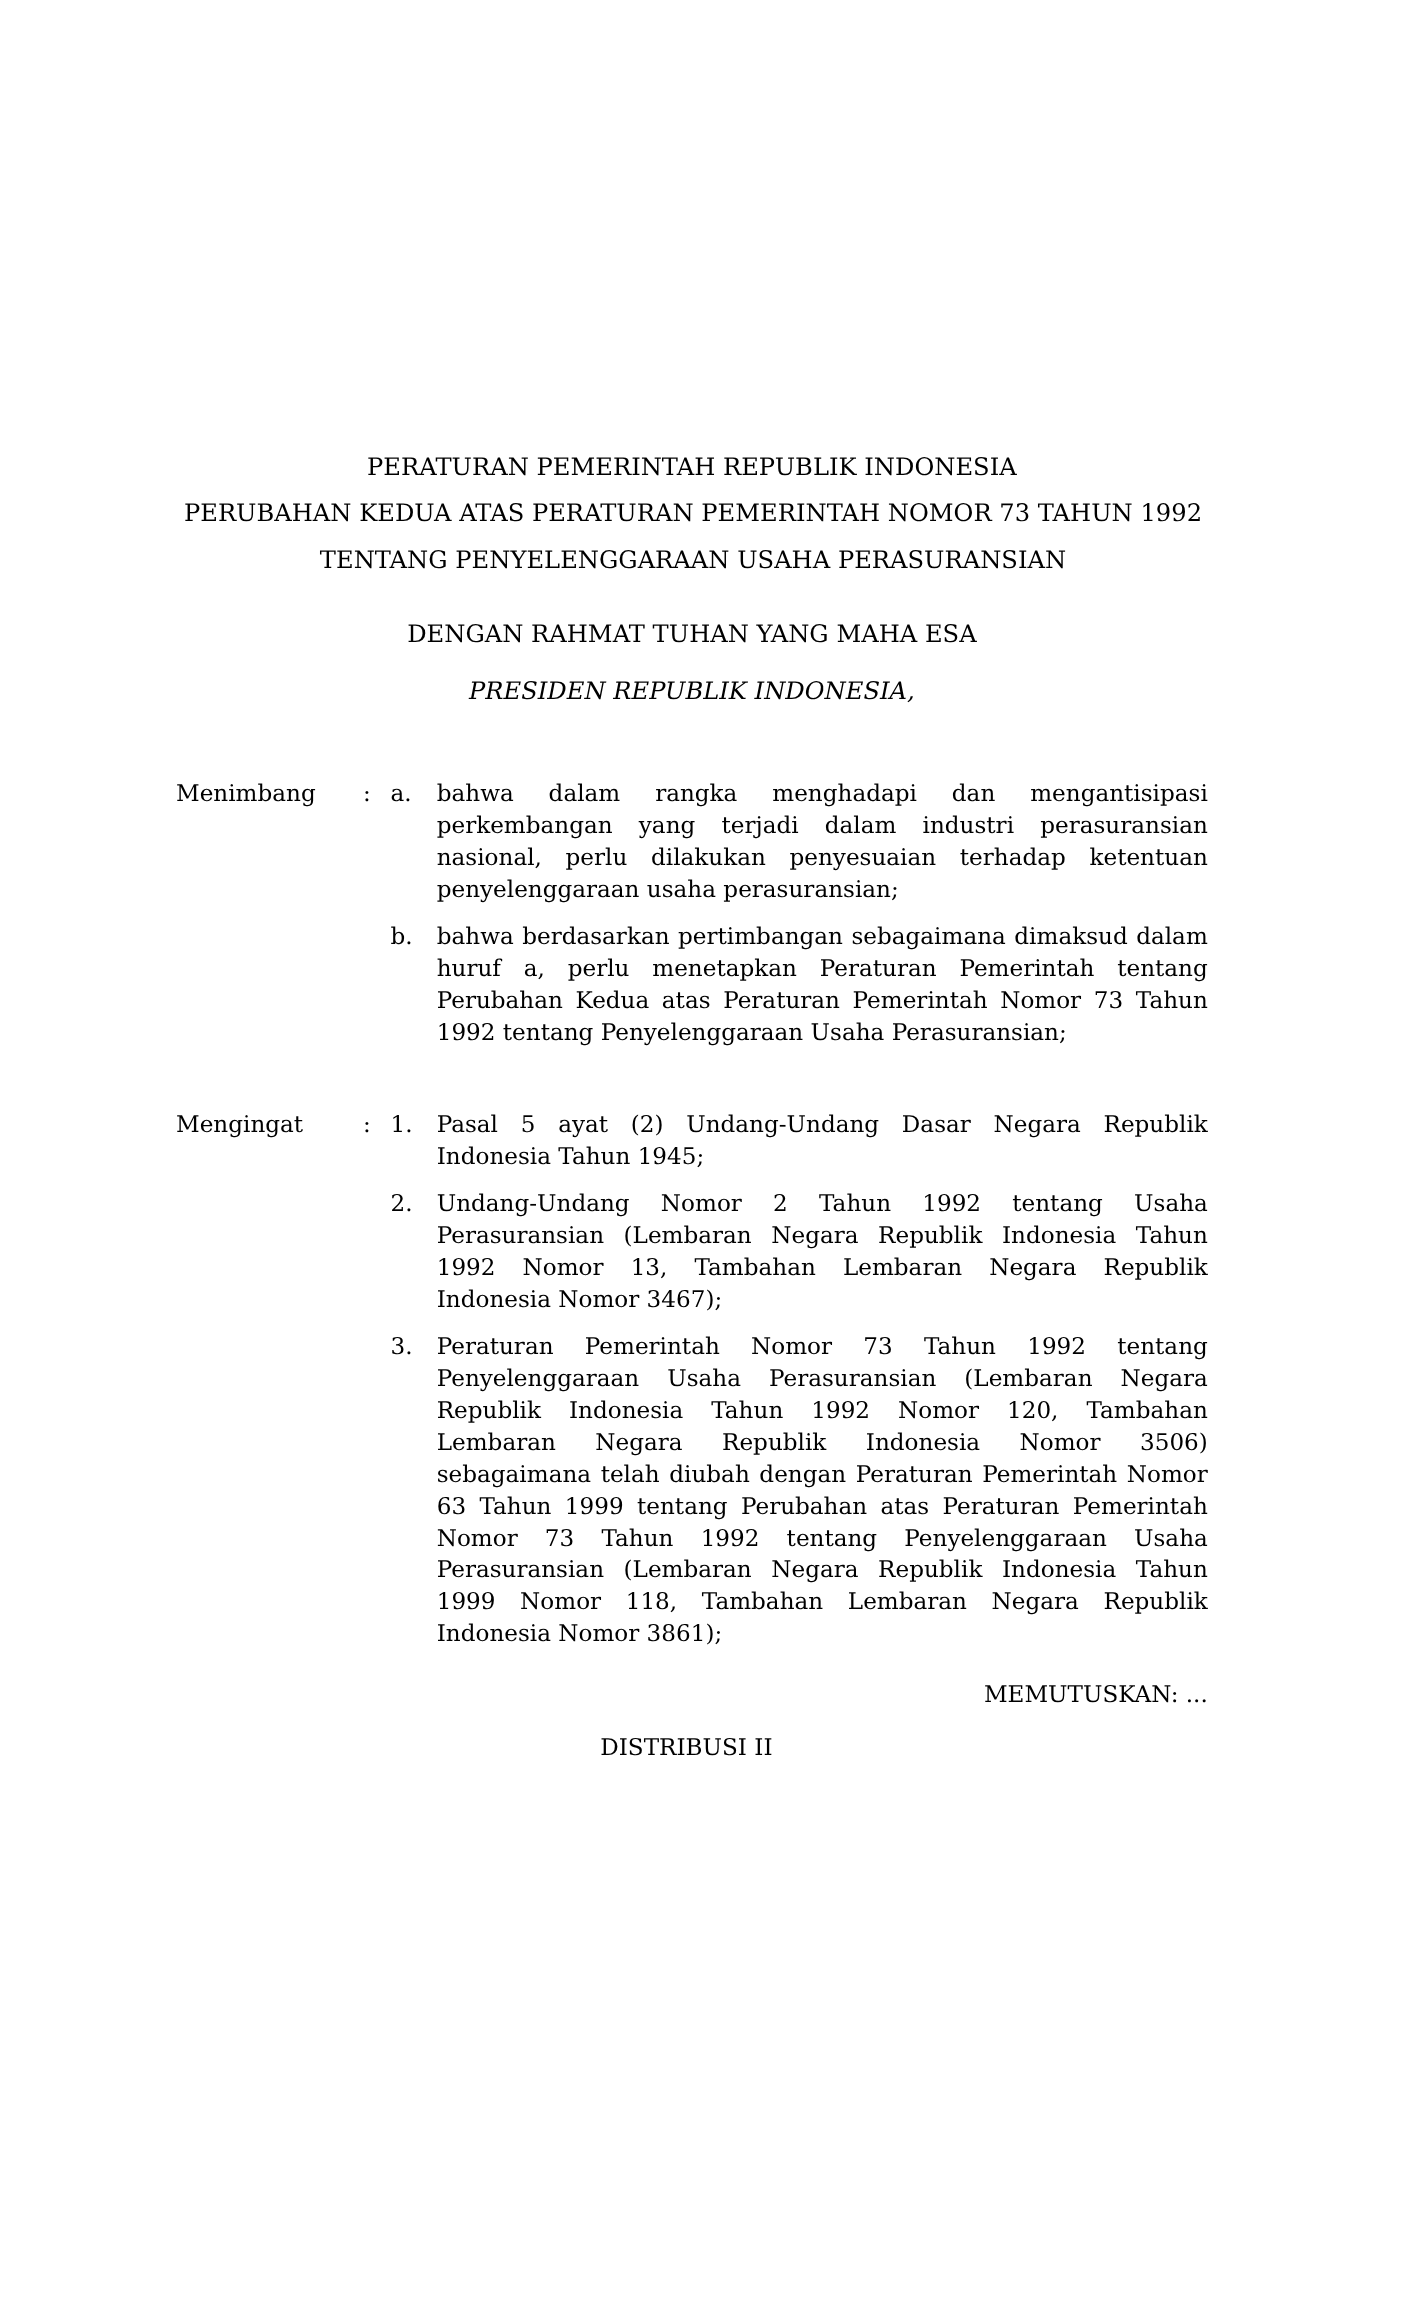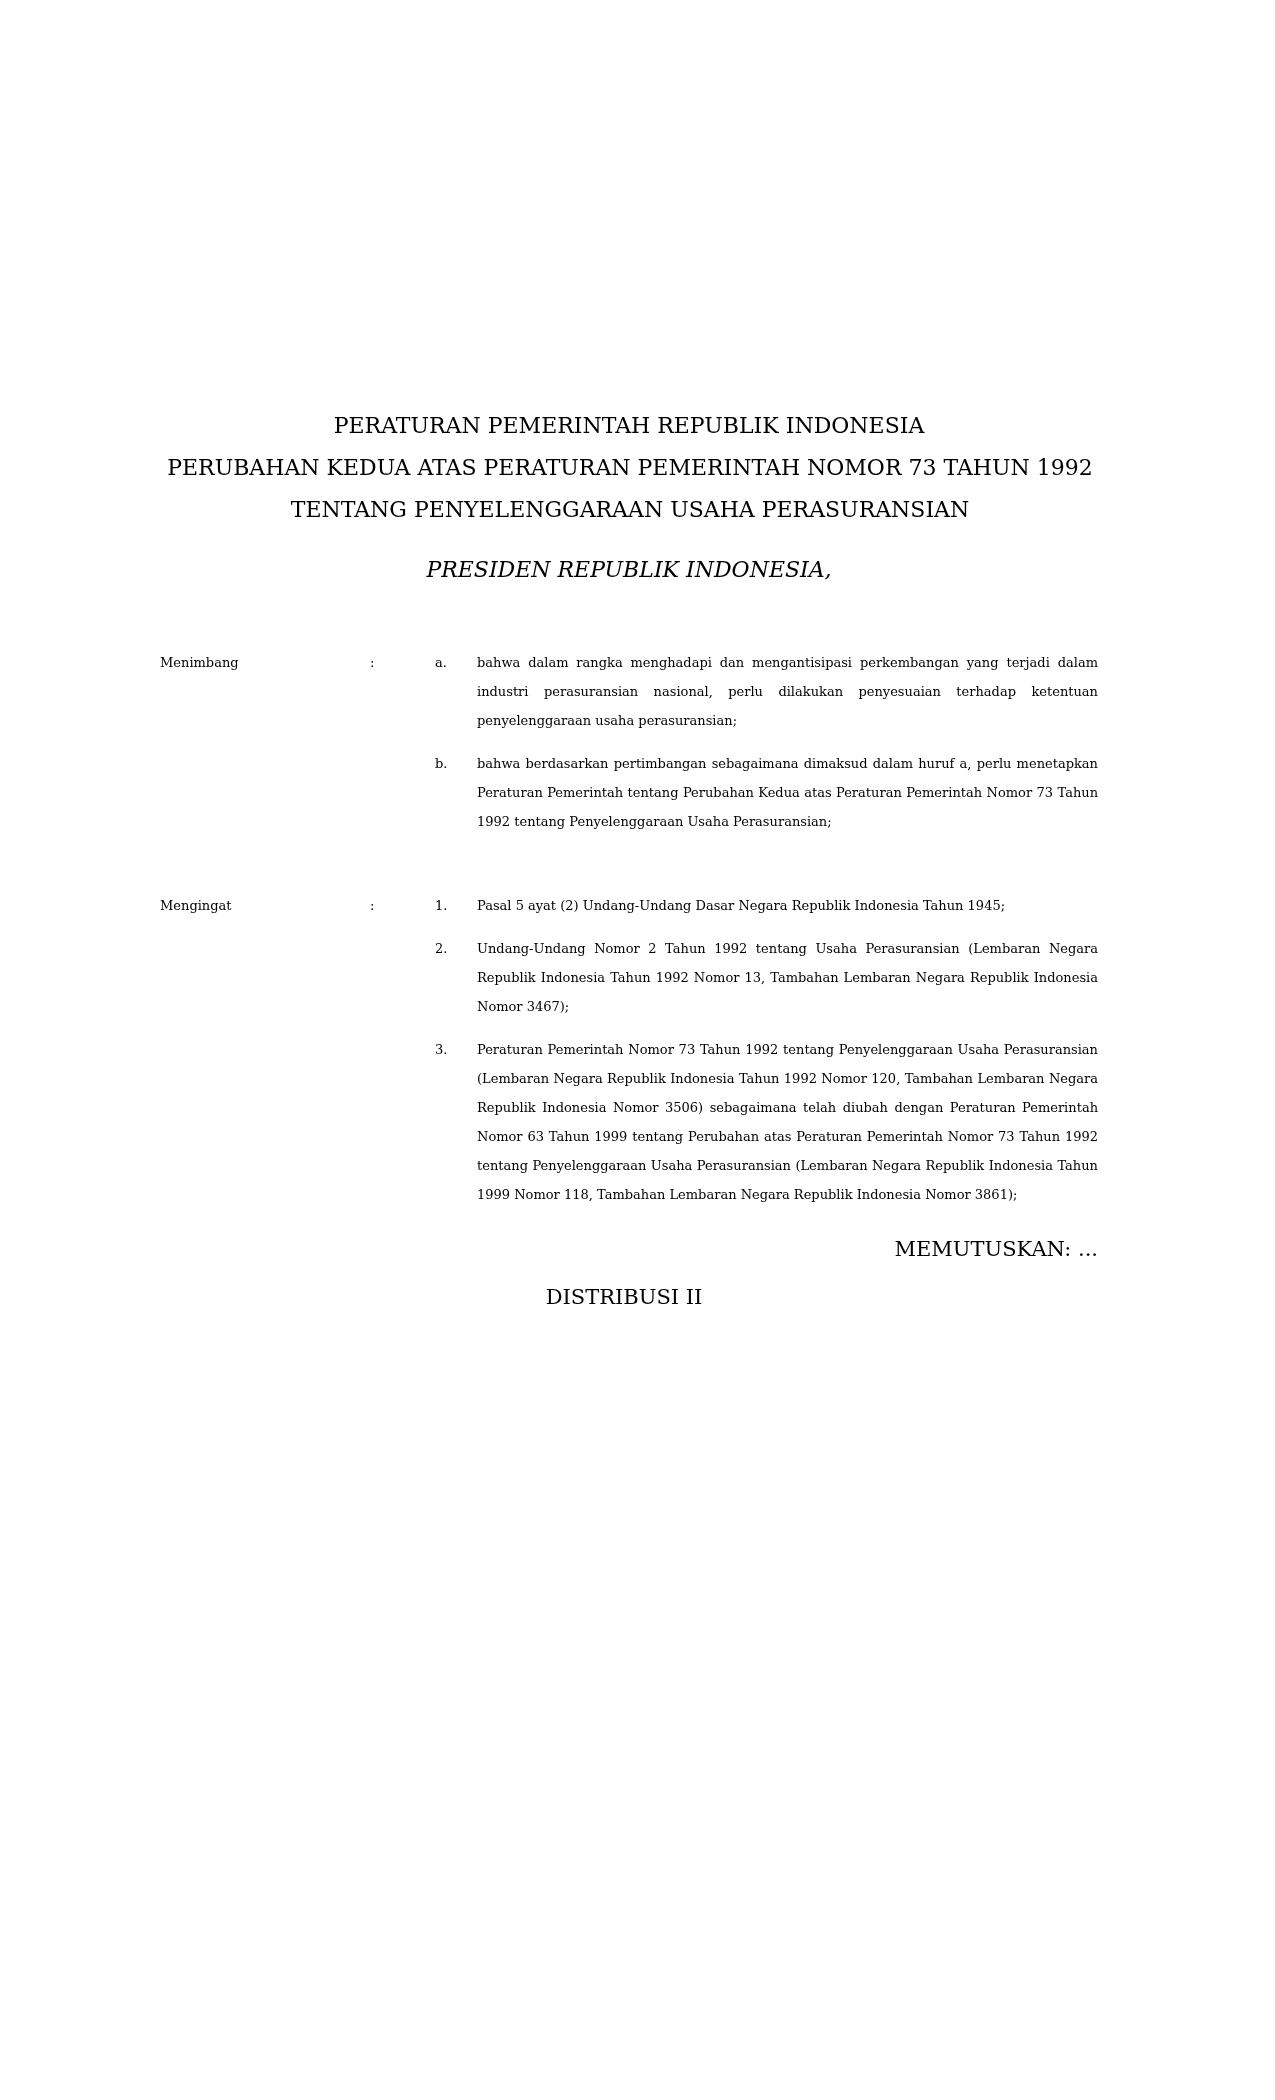--- a/index.html
+++ b/index.html
@@ -33,23 +33,22 @@
     margin-top: 34px;
   }
   .preamble2 {
     text-align: center;
     font-size: 22px;
     margin-top: 26px;
     font-style: italic;
   }
   .section {
     display: flex;
-    font-size: 13px;
+    font-size: 21px;
     line-height: 29px;
-    gap: 40px;
   }
   .section-menimbang { margin-top: 66px; }
   .section-mengingat { margin-top: 55px; }
   .section-label {
     flex: none;
     width: 170px;
   }
   .section-colon {
     flex: none;
     width: 25px;
@@ -88,20 +87,21 @@
 </head>
 <body>
 
 <div class="page">
 
   <header class="title-block">
     <div>PERATURAN PEMERINTAH REPUBLIK INDONESIA</div>
     <div class="title-wrap">PERUBAHAN KEDUA ATAS PERATURAN PEMERINTAH NOMOR 73 TAHUN 1992 TENTANG PENYELENGGARAAN USAHA PERASURANSIAN</div>
   </header>
 
+  <div class="preamble1">DENGAN RAHMAT TUHAN YANG MAHA ESA</div>
   <div class="preamble2">PRESIDEN REPUBLIK INDONESIA,</div>
 
   <section class="section section-menimbang">
     <div class="section-label">Menimbang</div>
     <div class="section-colon">:</div>
     <div class="section-items">
       <div class="item">
         <div class="item-marker">a.</div>
         <div class="item-text">bahwa dalam rangka menghadapi dan mengantisipasi perkembangan yang terjadi dalam industri perasuransian nasional, perlu dilakukan penyesuaian terhadap ketentuan penyelenggaraan usaha perasuransian;</div>
       </div>

